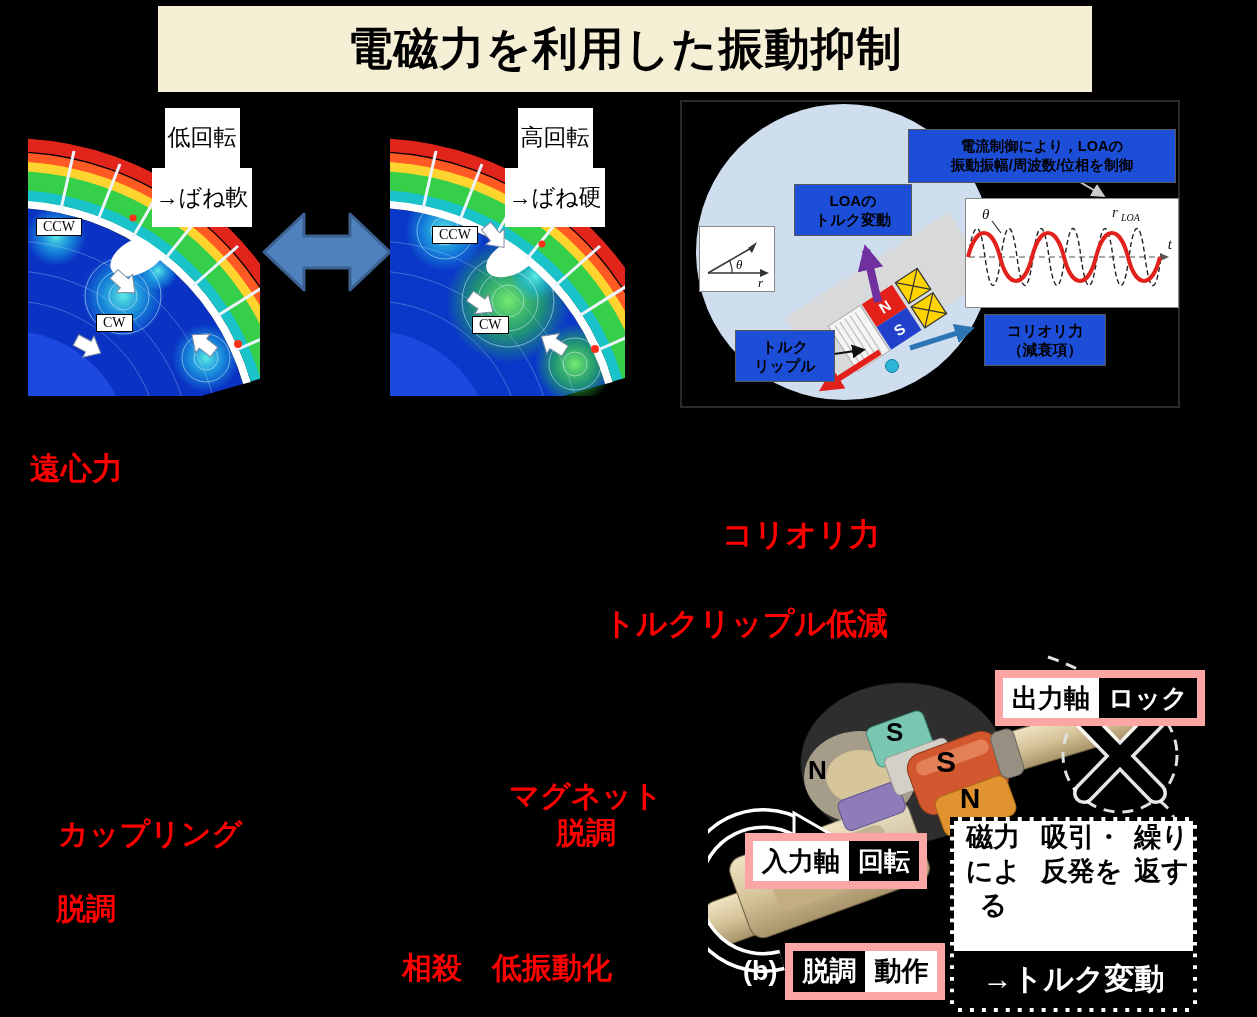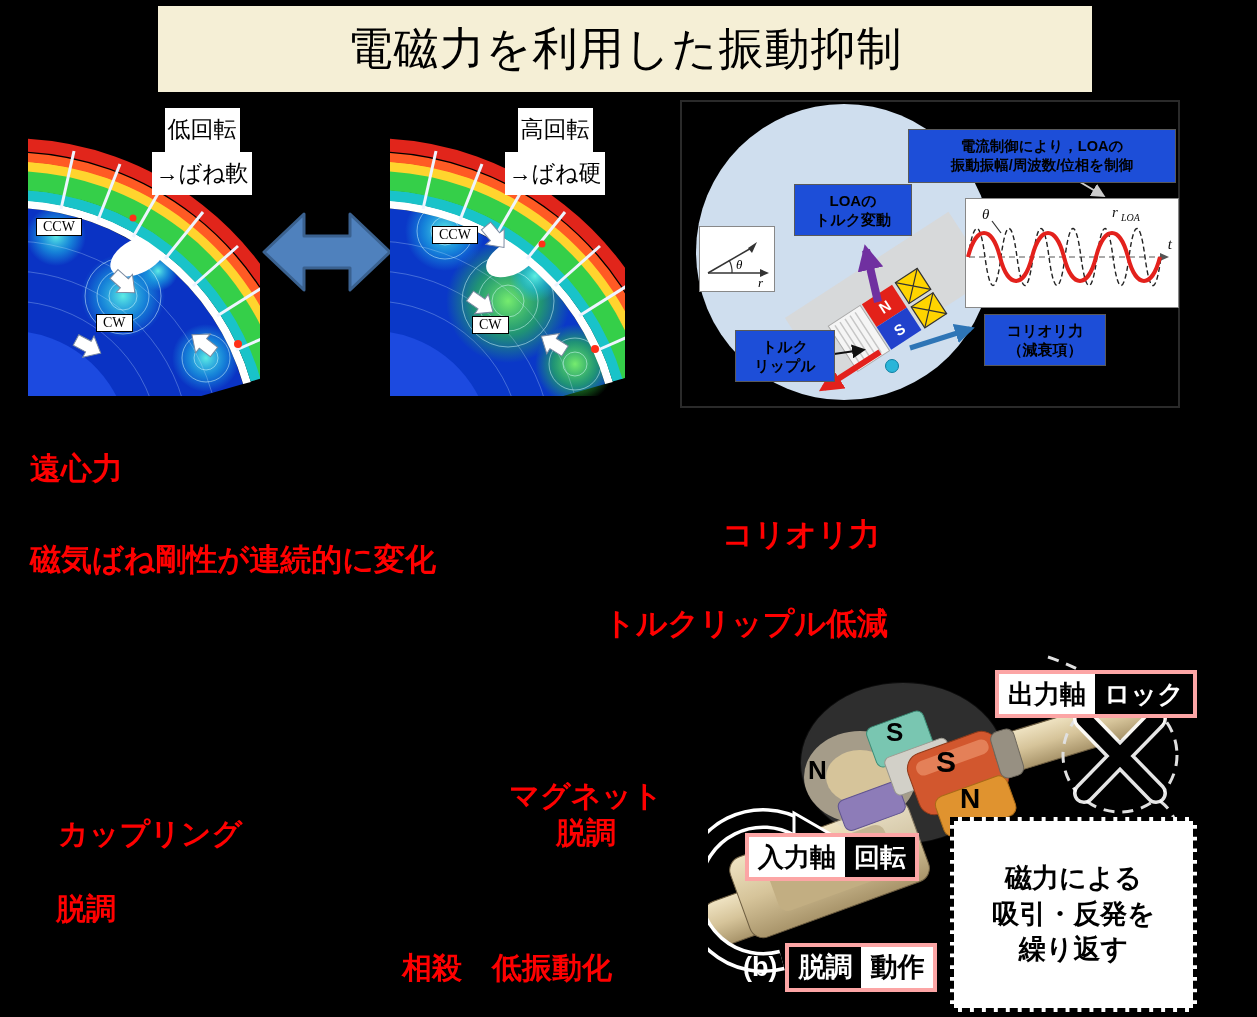--- a/index.html
+++ b/index.html
@@ -1,40 +1,40 @@
 <!DOCTYPE html>
 <html><head>
 <meta charset="utf-8">
 <style>
   html,body{margin:0;padding:0;background:#000;}
   .page{position:relative;width:1257px;height:1017px;background:#000;overflow:hidden;
         font-family:"Liberation Sans",sans-serif;}
   .a{position:absolute;}
   .banner{left:158px;top:6px;width:934px;height:86px;background:#f5efd6;
           display:flex;align-items:center;justify-content:center;}
-  .banner h1{margin:4px;font-size:45px;color:#000;font-weight:normal;letter-spacing:1px;}
+  .banner h1{margin:4px;font-size:45px;color:#000;font-weight:bold;letter-spacing:1px;}
   .cap{text-align:center;font-size:23px;line-height:1.2;color:#000;font-weight:500;}
-  .cap span{background:#fff;padding:8px 3px;display:inline-block;}
+  .cap span{background:#fff;padding:16px 3px;display:inline-block;}
   .dirbox{background:#fff;border:1px solid #000;color:#000;
           font-family:"Liberation Serif",serif;font-size:14px;padding:0 6px;}
   .red-note{color:#ff0000;font-weight:bold;white-space:nowrap;}
   .wbox{background:#1d4ed8;border:1.5px solid #595959;color:#000;display:flex;flex-direction:column;
         align-items:center;justify-content:center;text-align:center;font-weight:bold;line-height:1.3;}
   .panel{background:#fff;border:1px solid #888;}
   .mtxt{font:bold 15px "Liberation Sans",sans-serif;fill:#fff;text-anchor:middle;}
   .ital{font:italic 13px "Liberation Serif",serif;fill:#000;}
   .ital2{font:italic 15px "Liberation Serif",serif;fill:#111;}
   .sub{font:italic 10px "Liberation Serif",serif;fill:#111;}
-  .tag{display:inline-flex;border:4px solid #fca5a5;background:#fff;font-weight:bold;
+  .tag{display:inline-flex;border:8px solid #fca5a5;background:#fff;font-weight:bold;
        font-size:26px;line-height:1;white-space:nowrap;align-items:stretch;}
   .tag .pos{padding:7px 9px;color:#000;background:#fff;}
   .tag .inv{padding:7px 9px;color:#fff;background:#000;}
   .snlabel{position:absolute;color:#000;font-weight:bold;line-height:1;}
   .infobox{background:#fff;border:4px dashed #000;display:flex;flex-direction:column;color:#000;}
-  .infobox .lines{flex:1;display:flex;flex-direction:column;justify-content:center;gap:2px;
+  .infobox .lines{flex:1;display:flex;flex-direction:row;justify-content:center;gap:2px;
                   text-align:center;font-size:27px;font-weight:bold;line-height:1.25;}
   .infobox .bar{background:#000;color:#fff;text-align:center;font-size:30px;font-weight:bold;padding:8px 2px;}
 </style>
 </head>
 <body>
 
 <div class="page">
 
   <div class="a banner">
     <h1>電磁力を利用した振動抑制</h1>
@@ -254,21 +254,20 @@
         <line x1="26" y1="22" x2="35" y2="34" stroke="#333" stroke-width="1.2"></line>
         <text x="16" y="20" class="ital2">θ</text>
         <text x="146" y="18" class="ital2">r</text>
         <text x="155" y="22" class="sub">LOA</text>
         <text x="206" y="50" class="ital2" text-anchor="end">t</text>
       </svg>
     </div>
   </div>
 
   <div class="a red-note" style="left:30px;top:448px;font-size:31px;">遠心力</div>
-  <div class="a red-note" style="left:30px;top:539px;font-size:31px;">磁気ばね剛性が連続的に変化</div>
   <div class="a red-note" style="left:722px;top:514px;font-size:31px;">コリオリ力</div>
   <div class="a red-note" style="left:604px;top:603px;font-size:31px;">トルクリップル低減</div>
   <div class="a red-note" style="left:497px;top:778px;width:178px;text-align:center;font-size:30px;line-height:1.22;white-space:normal;">
     <div>マグネット</div>
     <div>脱調</div>
   </div>
   <div class="a red-note" style="left:58px;top:814px;font-size:30px;">カップリング</div>
   <div class="a red-note" style="left:56px;top:889px;font-size:30px;">脱調</div>
   <div class="a red-note" style="left:402px;top:948px;font-size:30px;">相殺　低振動化</div>
 
@@ -345,16 +344,17 @@
           <span class="pos">動作</span>
       </span>
     </div>
 
     <div class="a infobox" style="left:242px;top:162px;width:247px;height:195px;box-sizing:border-box;">
       <div class="lines">
         <div>磁力による</div>
         <div>吸引・反発を</div>
         <div>繰り返す</div>
       </div>
+      <div class="bar">→トルク変動</div>
     </div>
   </div>
 
 </div>
 
 </body></html>

